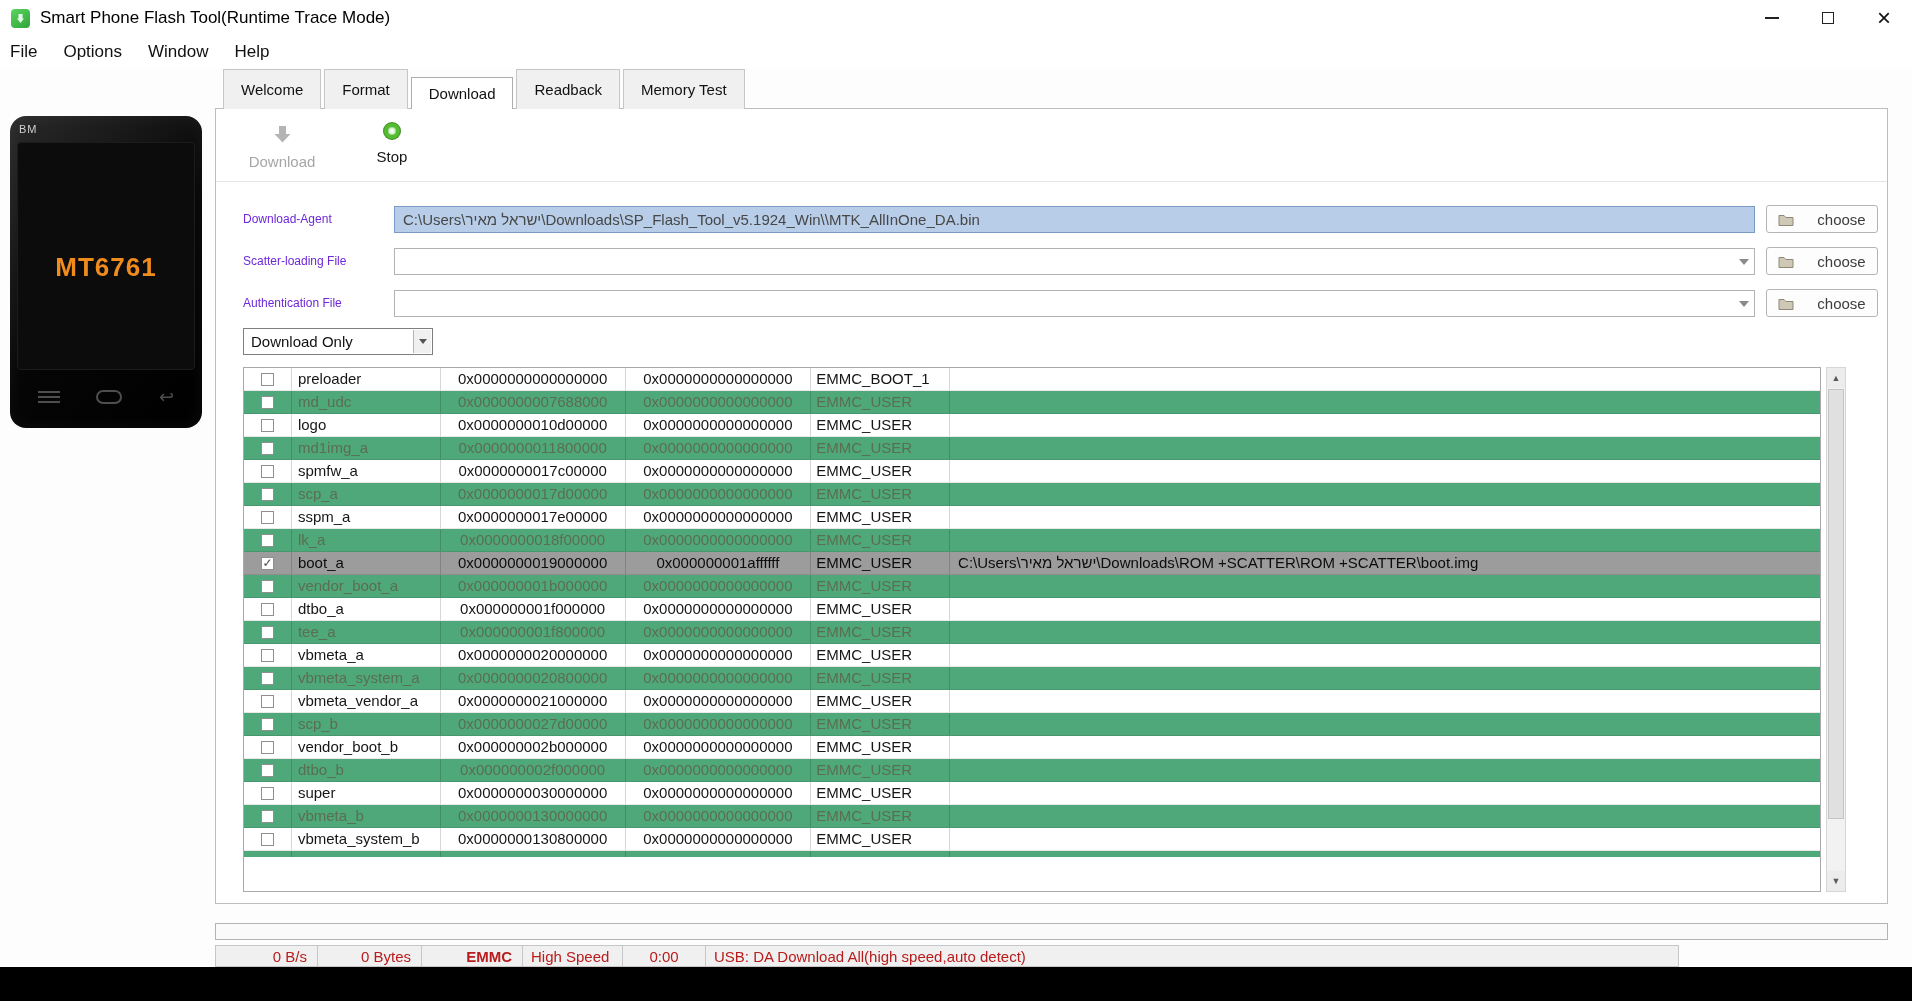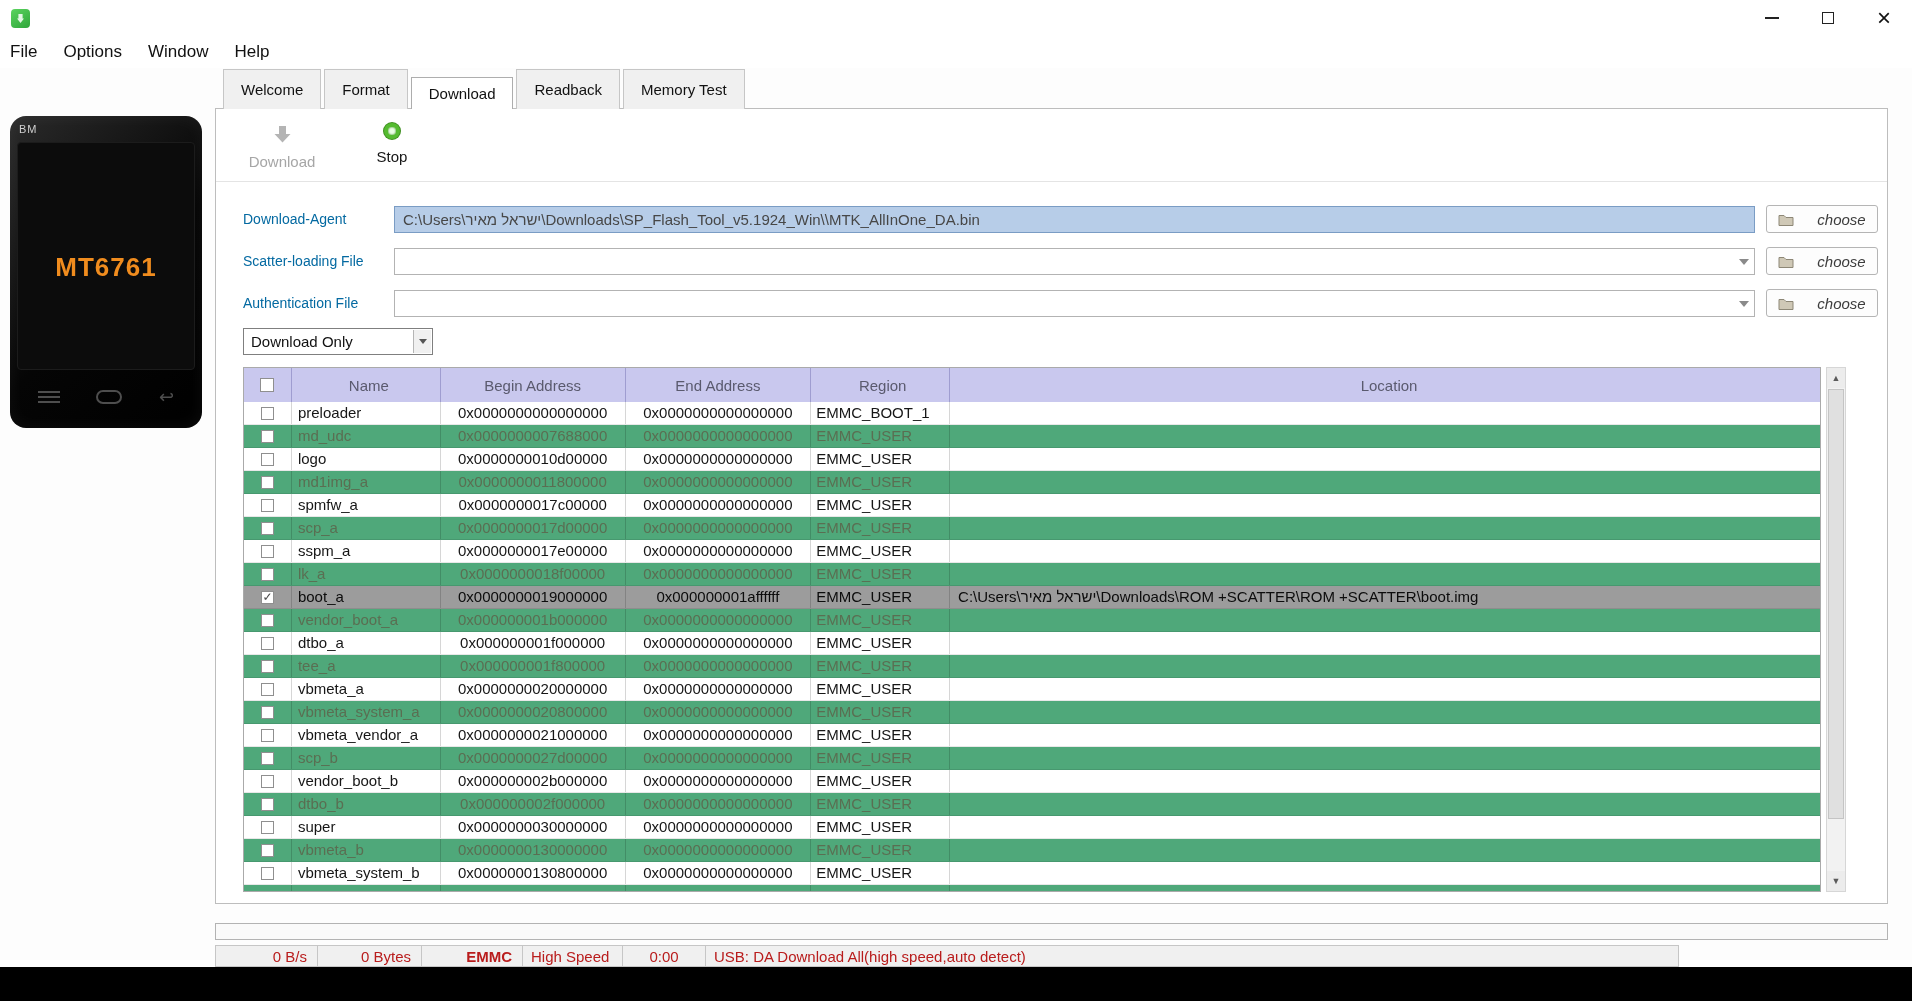--- a/index.html
+++ b/index.html
@@ -57,29 +57,29 @@
   .tool .tool-label { display:block; margin-top:5px; font-size:15px; }
   .tool-download { left:18px; top:16px; }
   .tool-download .tool-label { color:#a6a6a6; }
   .tool-stop { left:128px; top:14px; }
   .tool-stop .tool-label { color:#151515; }
   .stop-icon { display:inline-block; width:16px; height:16px; border-radius:50%;
     border:4px solid var(--stop-green,#55bb30); box-shadow:0 0 0 1px #3f8f20, inset 0 0 2px #2f7a18; background:#eaffe4; }
   .toolbar-sep { position:absolute; left:0; top:72px; width:100%; height:1px; background:#e4e4e4; }
 
   
-  .form-label { position:absolute; left:27px; height:27px; line-height:27px; font-size:14px; color:#0369a1; }
+  .form-label { position:absolute; left:27px; height:27px; line-height:27px; font-size:12px; color:#6d28d9; }
   .field { position:absolute; left:178px; width:1361px; height:27px; border:1px solid #b3b3b3; background:#fff;
     font-size:15px; line-height:25px; padding:0 8px; white-space:nowrap; overflow:hidden; color:#8c8c8c; }
   .field.blue { background:var(--agent-blue,#b7cde8); border-color:#7a9cc4; color:#474747; }
   .field .chev { position:absolute; right:5px; top:10px; width:0; height:0;
     border-left:5px solid transparent; border-right:5px solid transparent; border-top:6px solid #8a8a8a; }
   .choose-btn { position:absolute; left:1550px; width:112px; height:28px; background:#fdfdfd;
     border:1px solid #b5b5b5; border-radius:3px; display:flex; align-items:center; justify-content:center;
-    gap:23px; font-size:15px; color:#3d3d3d; cursor:default;font-style:italic; }
+    gap:23px; font-size:15px; color:#3d3d3d; cursor:default; }
 
   .mode-select { position:absolute; left:27px; top:219px; width:190px; height:27px; border:1px solid #7f7f7f;
     background:#fff; font-size:15px; line-height:25px; padding-left:7px; }
   .mode-select .dd-btn { position:absolute; right:1px; top:1px; bottom:1px; width:18px; background:#f0f0f0;
     border-left:1px solid #b5b5b5; display:flex; align-items:center; justify-content:center; }
   .dd-arrow { width:0; height:0; border-left:4px solid transparent; border-right:4px solid transparent;
     border-top:5px solid #555; }
 
   
   .ptable { position:absolute; left:27px; top:258px; width:1578px; height:525px; border:1px solid #aaa;
@@ -128,20 +128,21 @@
   .w-mode { width:100px; } .w-time { width:83px; } .w-usb { flex:1; border-right:none; }
   .bottom-strip { position:absolute; left:0; top:967px; width:1912px; height:34px; background:#000; }
 </style>
 </head>
 <body>
 
 <div class="app">
 
   <div class="titlebar">
     <span class="app-icon"></span>
+    <span class="title-text">Smart Phone Flash Tool(Runtime Trace Mode)</span>
     <div class="win-controls">
       <div class="win-btn">
           <span class="glyph-min"></span>
         </div>
       <div class="win-btn">
           <span class="glyph-max"></span>
         </div>
       <div class="win-btn">
           <span class="glyph-close">×</span>
         </div>
@@ -233,30 +234,20 @@
     </div>
 
     <div class="mode-select">
       <span>Download Only</span>
       <span class="dd-btn">
           <span class="dd-arrow"></span>
         </span>
     </div>
 
     <div class="ptable">
-      <div class="thead">
-        <div class="th c-check">
-          <span class="cb"></span>
-        </div>
-        <div class="th c-name">Name</div>
-        <div class="th c-begin">Begin Address</div>
-        <div class="th c-end">End Address</div>
-        <div class="th c-region">Region</div>
-        <div class="th c-location">Location</div>
-      </div>
       <div class="tbody">
           <div class="trow white">
             <div class="tc c-check">
               <span class="cb"></span>
             </div>
             <div class="tc c-name">preloader</div>
             <div class="tc c-begin">0x0000000000000000</div>
             <div class="tc c-end">0x0000000000000000</div>
             <div class="tc c-region">EMMC_BOOT_1</div>
             <div class="tc c-location"></div>

